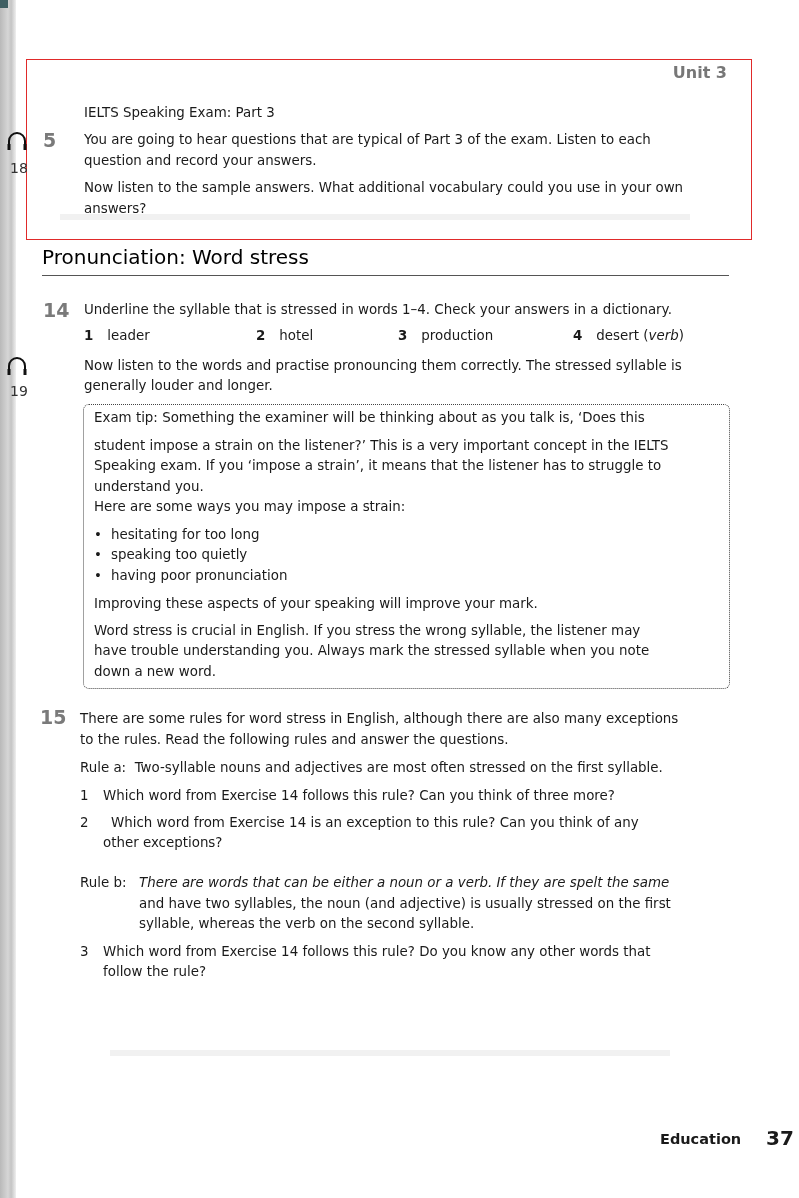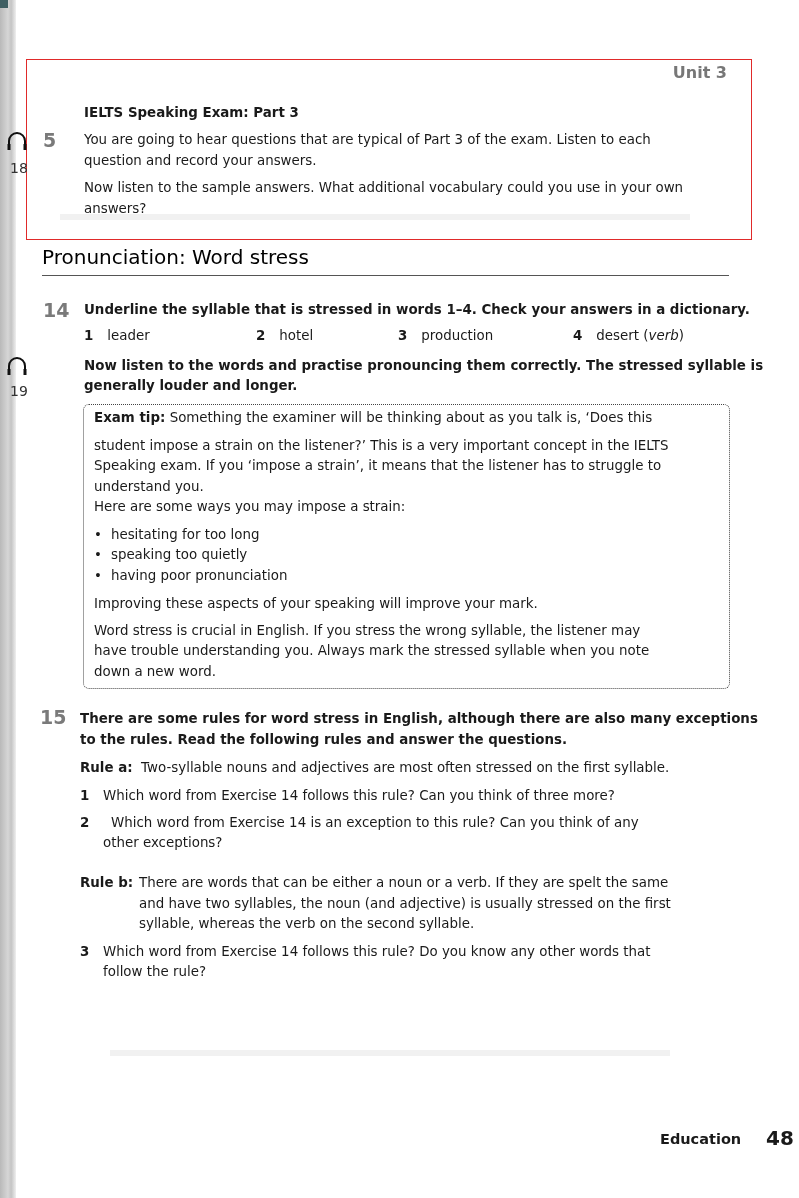--- a/index.html
+++ b/index.html
@@ -14,21 +14,21 @@
     background:linear-gradient(to right,#b9b9b9 0%,#d6d6d6 50%,#c4c4c4 70%,#efefef 100%);
   }
   .binding-edge { position:absolute; left:0; top:0; width:8px; height:8px; background:#3f5f63; }
   .highlight-box {
     position:absolute; left:26px; top:59px; width:726px; height:181px;
     border:1.5px solid #e02a2a; box-sizing:border-box;
   }
   .unit-label { position:absolute; right:72px; top:63px; font-size:16px; font-weight:bold; color:#777; }
   .ex-num { position:absolute; font-size:19px; color:#7a7a7a; font-weight:bold; }
   .txt { position:absolute; font-size:13.4px; line-height:20.5px; }
-  .bold { font-weight:bold; }
+  .bold { font-weight:normal; }
   .headset { position:absolute; width:22px; height:22px; }
   .track { position:absolute; font-size:14px; color:#333; }
   .section-title { position:absolute; left:42px; top:245px; font-size:20px; color:#000000; }
   .section-rule { position:absolute; left:42px; top:275px; width:687px; height:1px; background:#555; }
   .words-row { position:absolute; top:328px; font-size:13.4px; }
   .words-row .n { font-weight:bold; margin-right:14px; }
   .tip-box {
     position:absolute; left:83px; top:404px; width:647px; height:285px;
     border:1.5px dotted #444; border-radius:6px; box-sizing:border-box;
   }
@@ -106,22 +106,22 @@
 
 <div class="txt" style="left:80px;top:758px;"><span class="bold">Rule a:</span>&nbsp;&nbsp;<span>Two-syllable nouns and adjectives are most often stressed on the first syllable.</span></div>
 
 <div class="txt bold" style="left:80px;top:786px;">1</div>
 <div class="txt" style="left:103px;top:786px;">Which word from Exercise 14 follows this rule? Can you think of three more?</div>
 <div class="txt bold" style="left:80px;top:813px;">2</div>
 <div class="txt" style="left:103px;top:813px;margin-left:8px;">Which word from Exercise 14 is an exception to this rule? Can you think of any</div>
 <div class="txt" style="left:103px;top:833px;">other exceptions?</div>
 
 <div class="txt bold" style="left:80px;top:873px;">Rule b:</div>
-<div class="txt" style="left:139px;top:873px;">There are words that can be either a noun or a verb. If they are spelt the same</div>
+<div class="txt" style="left:139px;top:873px;font-style:italic;">There are words that can be either a noun or a verb. If they are spelt the same</div>
 <div class="txt" style="left:139px;top:894px;">and have two syllables, the noun (and adjective) is usually stressed on the first</div>
 <div class="txt" style="left:139px;top:914px;">syllable, whereas the verb on the second syllable.</div>
 
 <div class="txt bold" style="left:80px;top:942px;">3</div>
 <div class="txt" style="left:103px;top:942px;">Which word from Exercise 14 follows this rule? Do you know any other words that</div>
 <div class="txt" style="left:103px;top:962px;">follow the rule?</div>
 
 <div class="footer-title">Education</div>
-<div class="page-num">48</div>
+<div class="page-num">37</div>
 
 </body></html>

